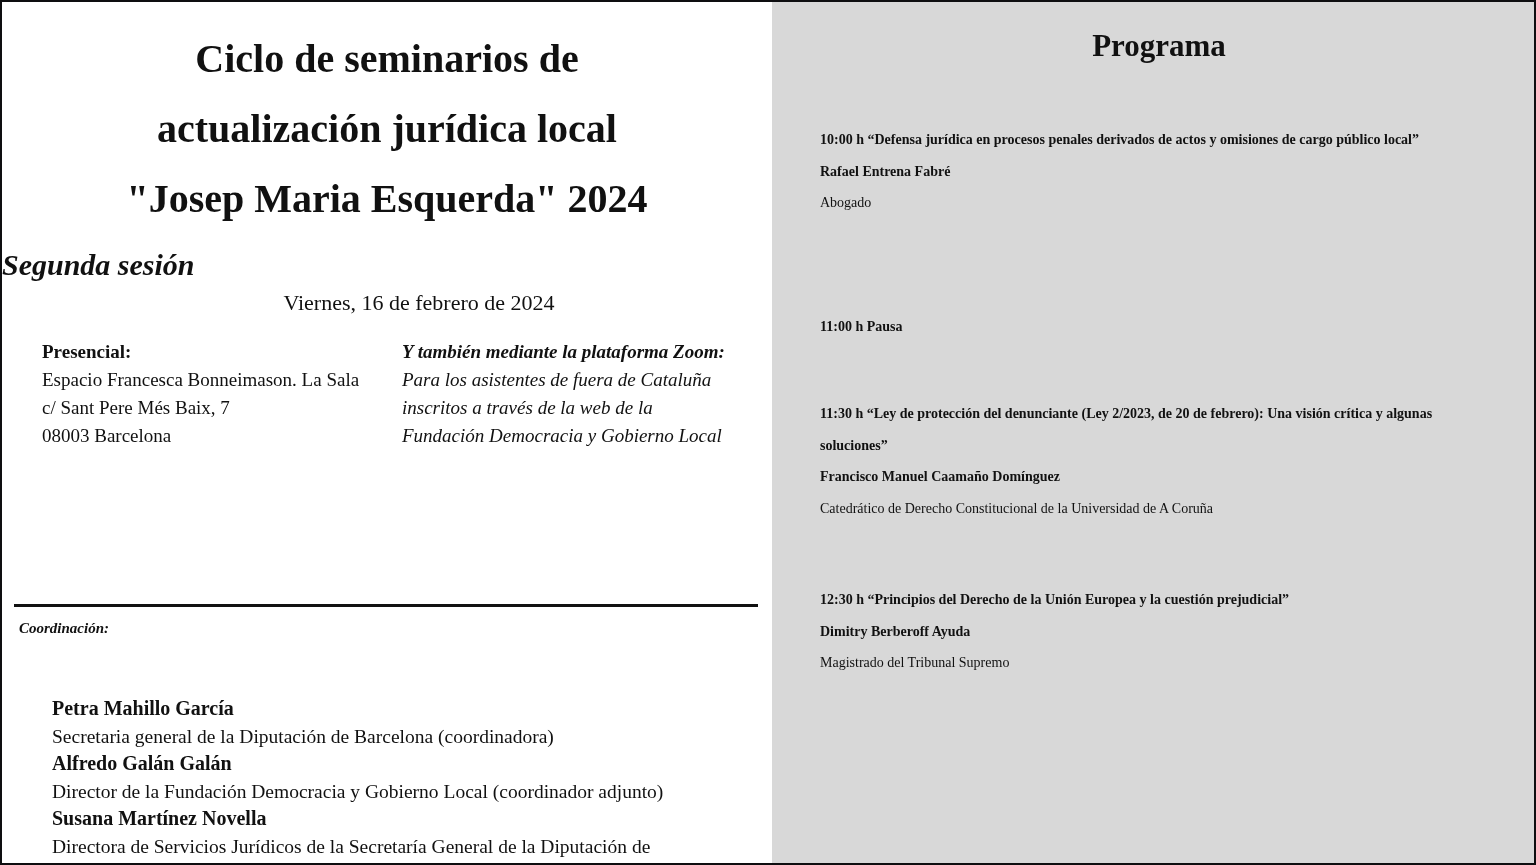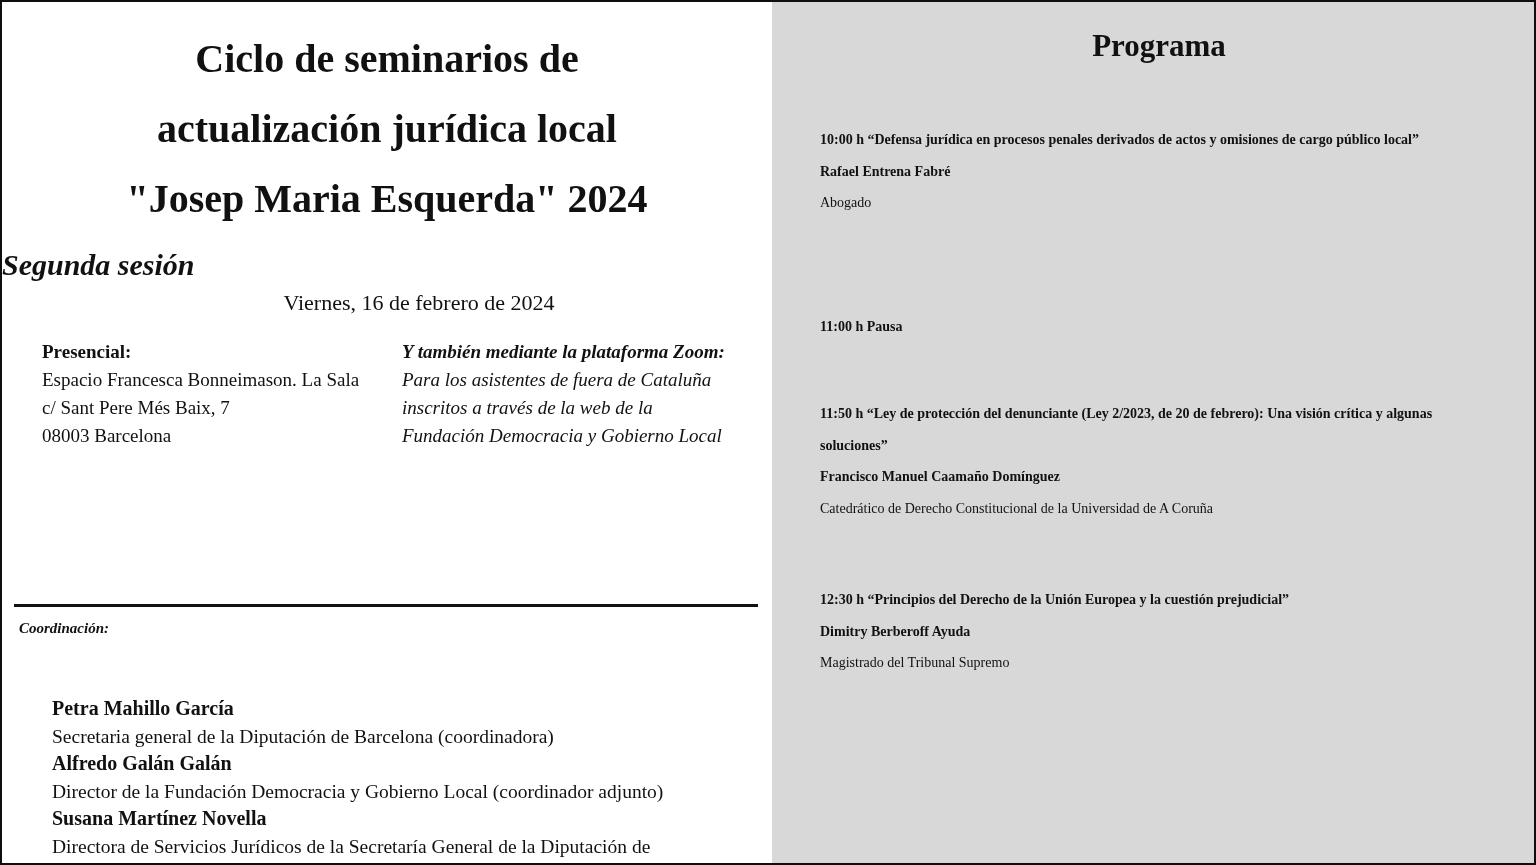--- a/index.html
+++ b/index.html
@@ -153,21 +153,21 @@
       <div class="pi-title">10:00 h “Defensa jurídica en procesos penales derivados de actos y omisiones de cargo público local”</div>
       <div class="pi-speaker">Rafael Entrena Fabré</div>
       <div class="pi-role">Abogado</div>
     </div>
 
     <div class="program-item pi-item2">
       <div class="pi-title">11:00 h Pausa</div>
     </div>
 
     <div class="program-item pi-item3">
-      <div class="pi-title">11:50 h “Ley de protección del denunciante (Ley 2/2023, de 20 de febrero): Una visión crítica y algunas soluciones”</div>
+      <div class="pi-title">11:30 h “Ley de protección del denunciante (Ley 2/2023, de 20 de febrero): Una visión crítica y algunas soluciones”</div>
       <div class="pi-speaker">Francisco Manuel Caamaño Domínguez</div>
       <div class="pi-role">Catedrático de Derecho Constitucional de la Universidad de A Coruña</div>
     </div>
 
     <div class="program-item pi-item4">
       <div class="pi-title">12:30 h “Principios del Derecho de la Unión Europea y la cuestión prejudicial”</div>
       <div class="pi-speaker">Dimitry Berberoff Ayuda</div>
       <div class="pi-role">Magistrado del Tribunal Supremo</div>
     </div>
   </div>

